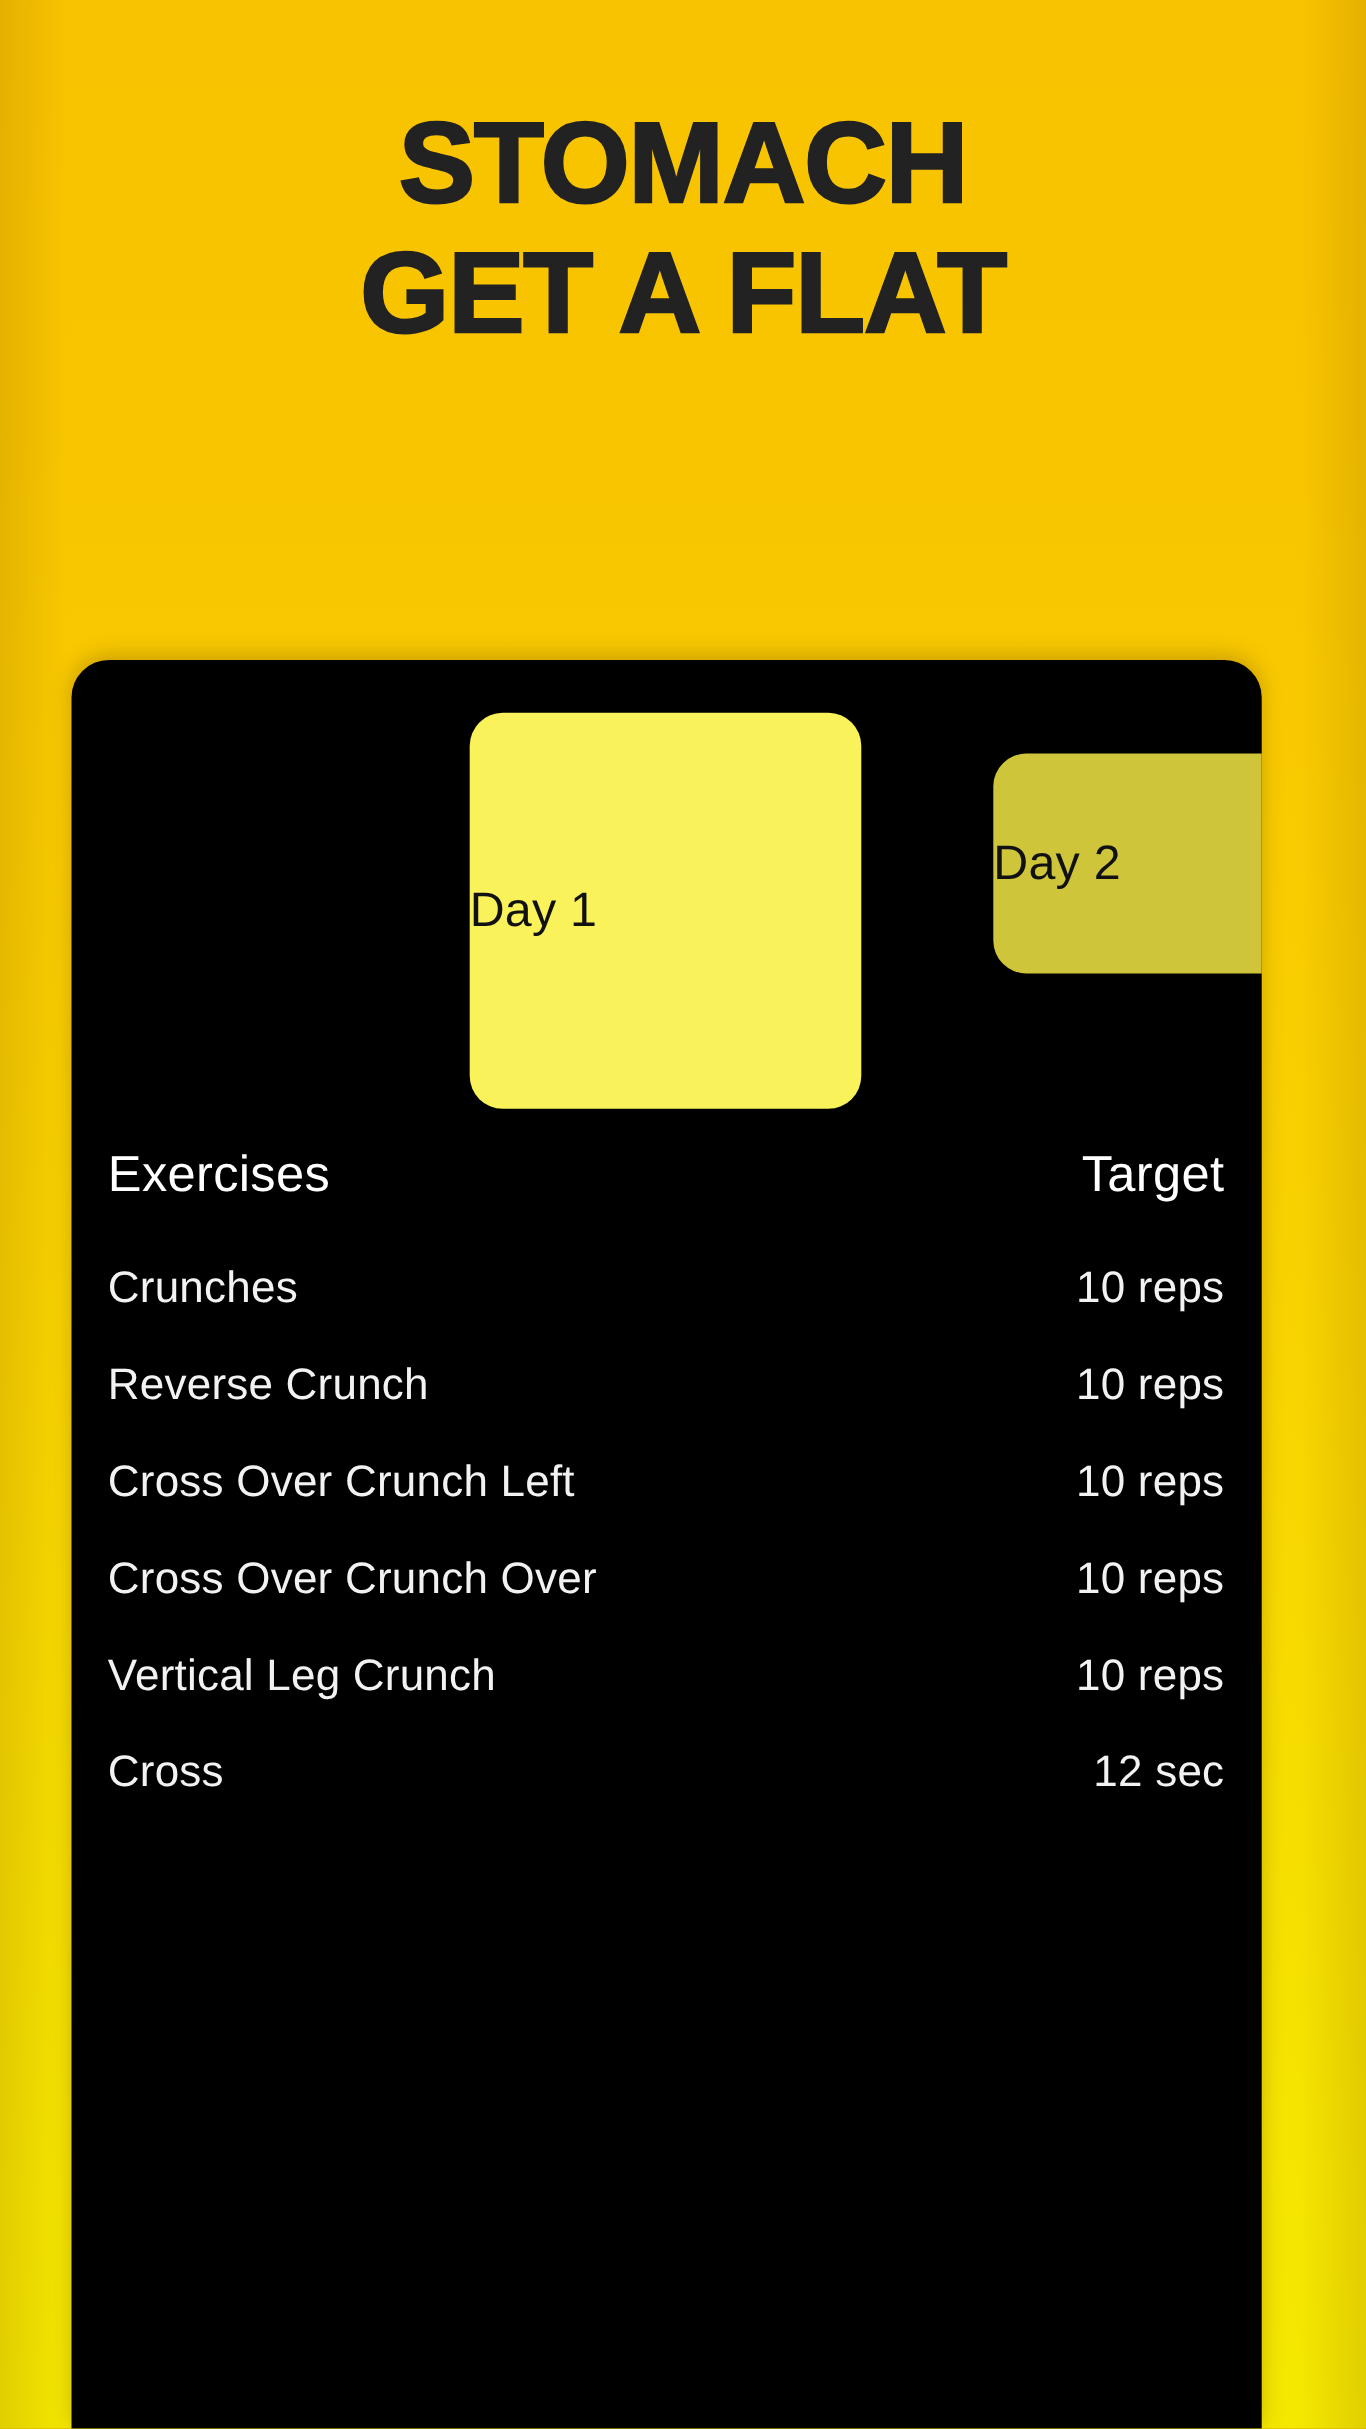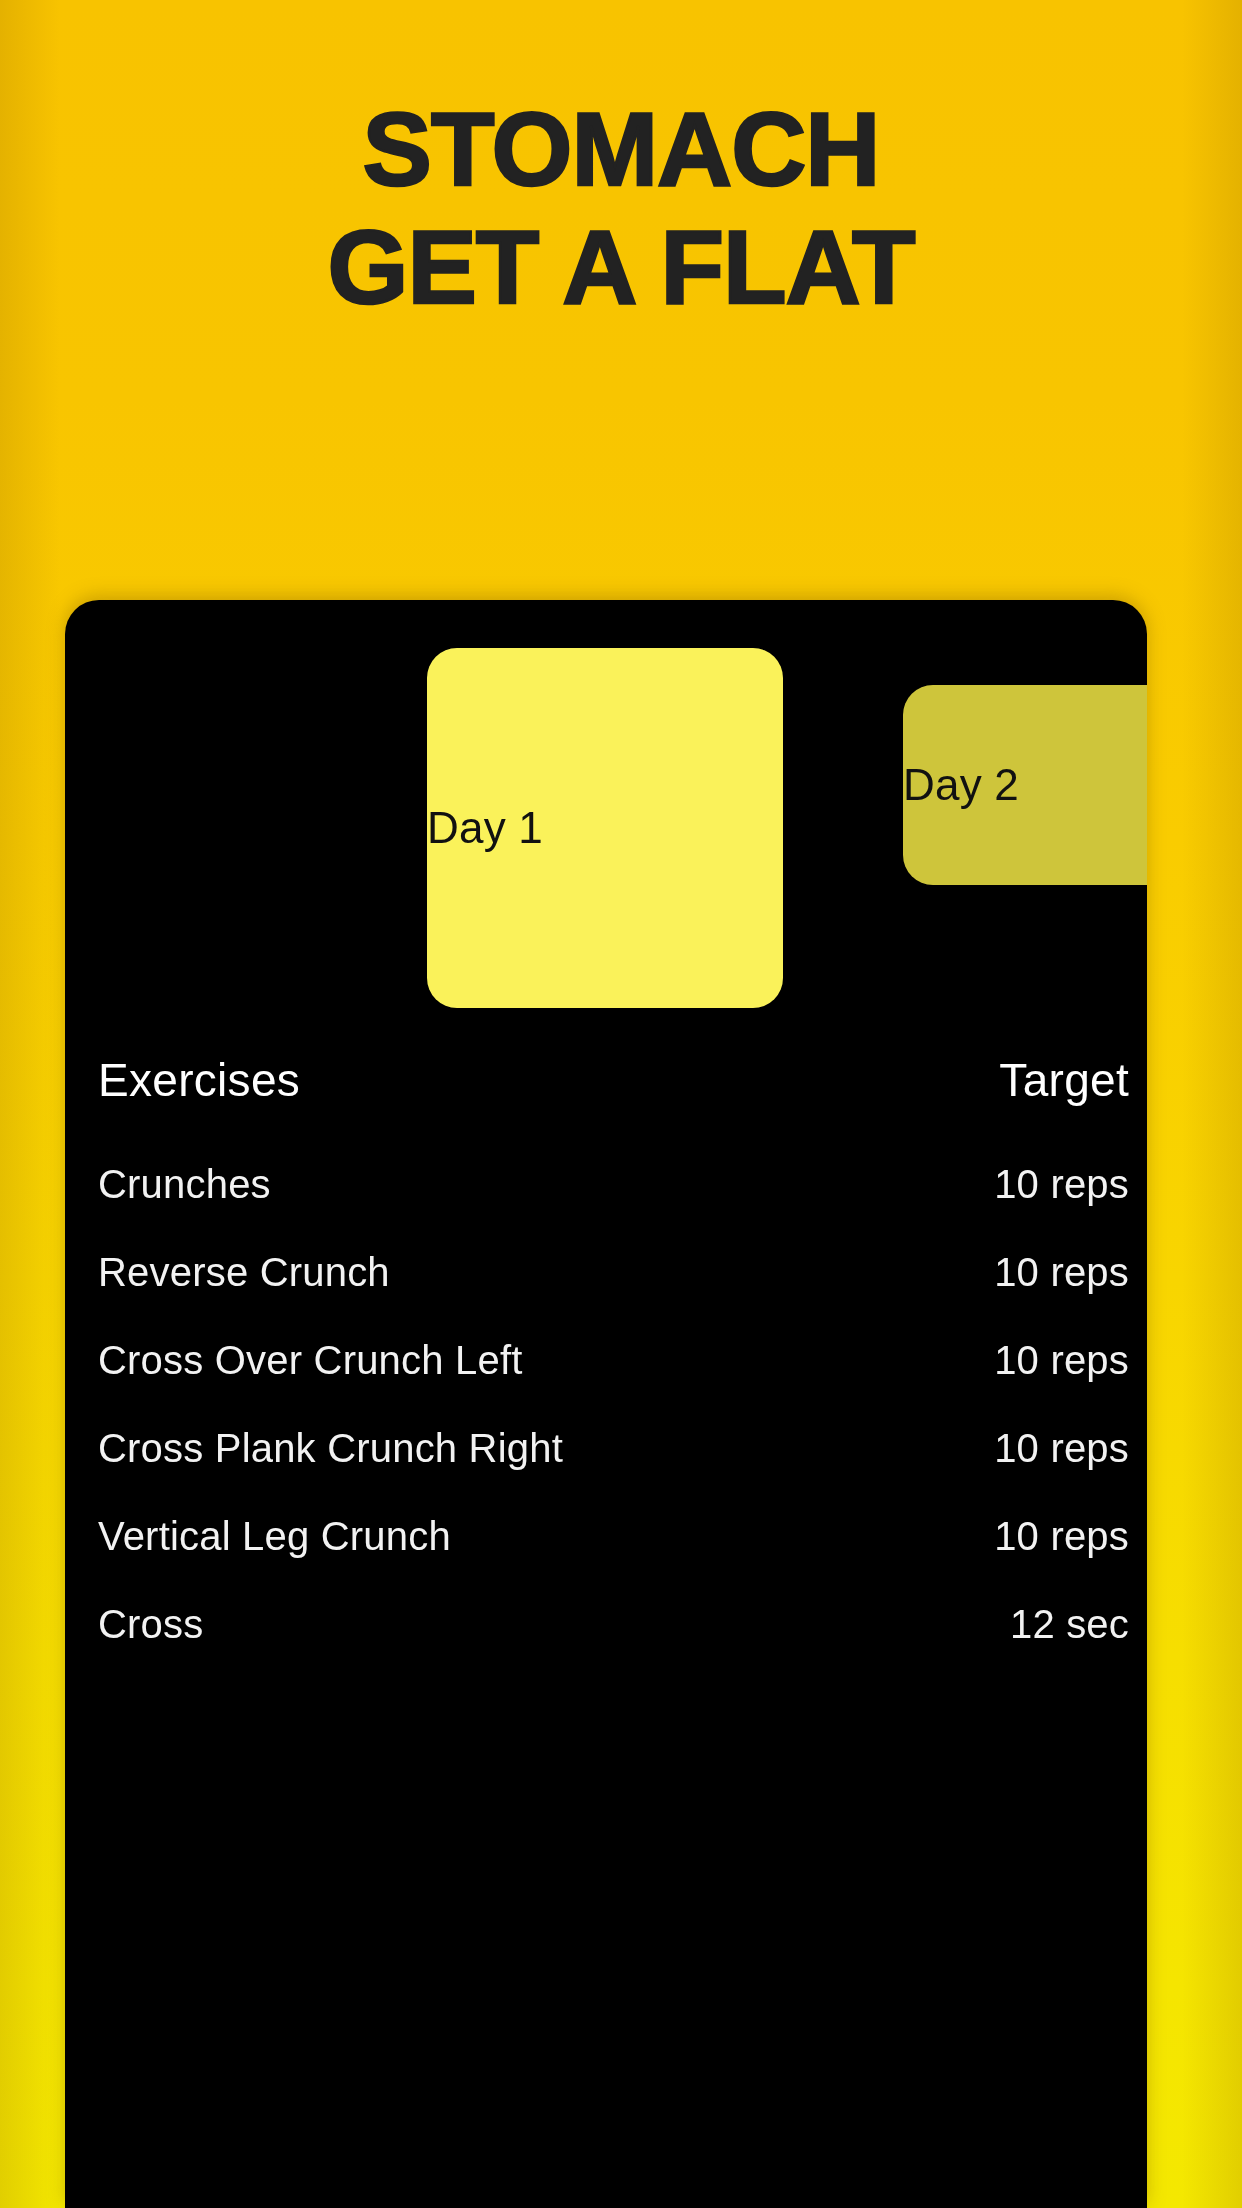--- a/index.html
+++ b/index.html
@@ -111,23 +111,23 @@
     top: 85px;
     width: 356px;
     height: 200px;
     background: #CEC53B;
   }
 
   
   .table {
     position: absolute;
     left: 0;
-    top: 453px;
+    top: 440px;
     width: 100%;
-    padding: 0 18px 0 33px;
+    padding: 0 34px 0 33px;
     box-sizing: border-box;
   }
   .table-header {
     display: flex;
     align-items: baseline;
     justify-content: space-between;
     height: 96px;
     padding: 0 0 0 0;
   }
   .table-header .th {
@@ -201,21 +201,21 @@
         <div class="cell-name">Reverse Crunch</div>
         <div class="cell-target">10 reps</div>
       </div>
 
       <div class="row">
         <div class="cell-name">Cross Over Crunch Left</div>
         <div class="cell-target">10 reps</div>
       </div>
 
       <div class="row">
-        <div class="cell-name">Cross Plank Crunch Right</div>
+        <div class="cell-name">Cross Over Crunch Over</div>
         <div class="cell-target">10 reps</div>
       </div>
 
       <div class="row">
         <div class="cell-name">Vertical Leg Crunch</div>
         <div class="cell-target">10 reps</div>
       </div>
 
       <div class="row">
         <div class="cell-name">Cross</div>

